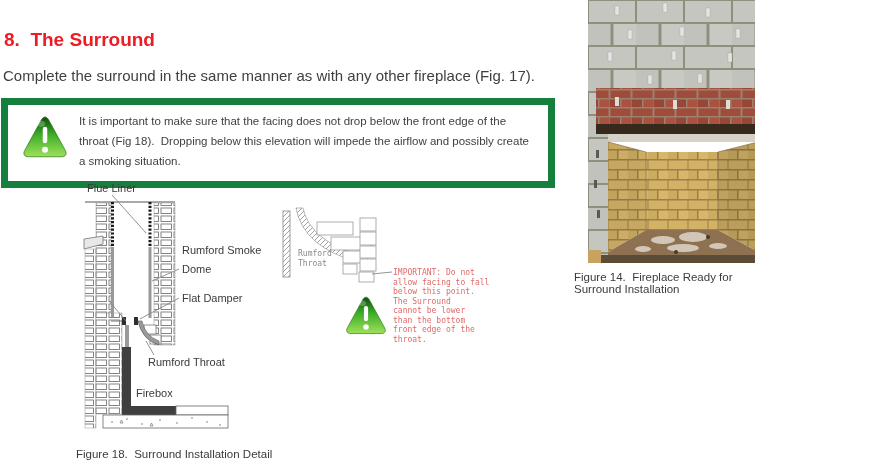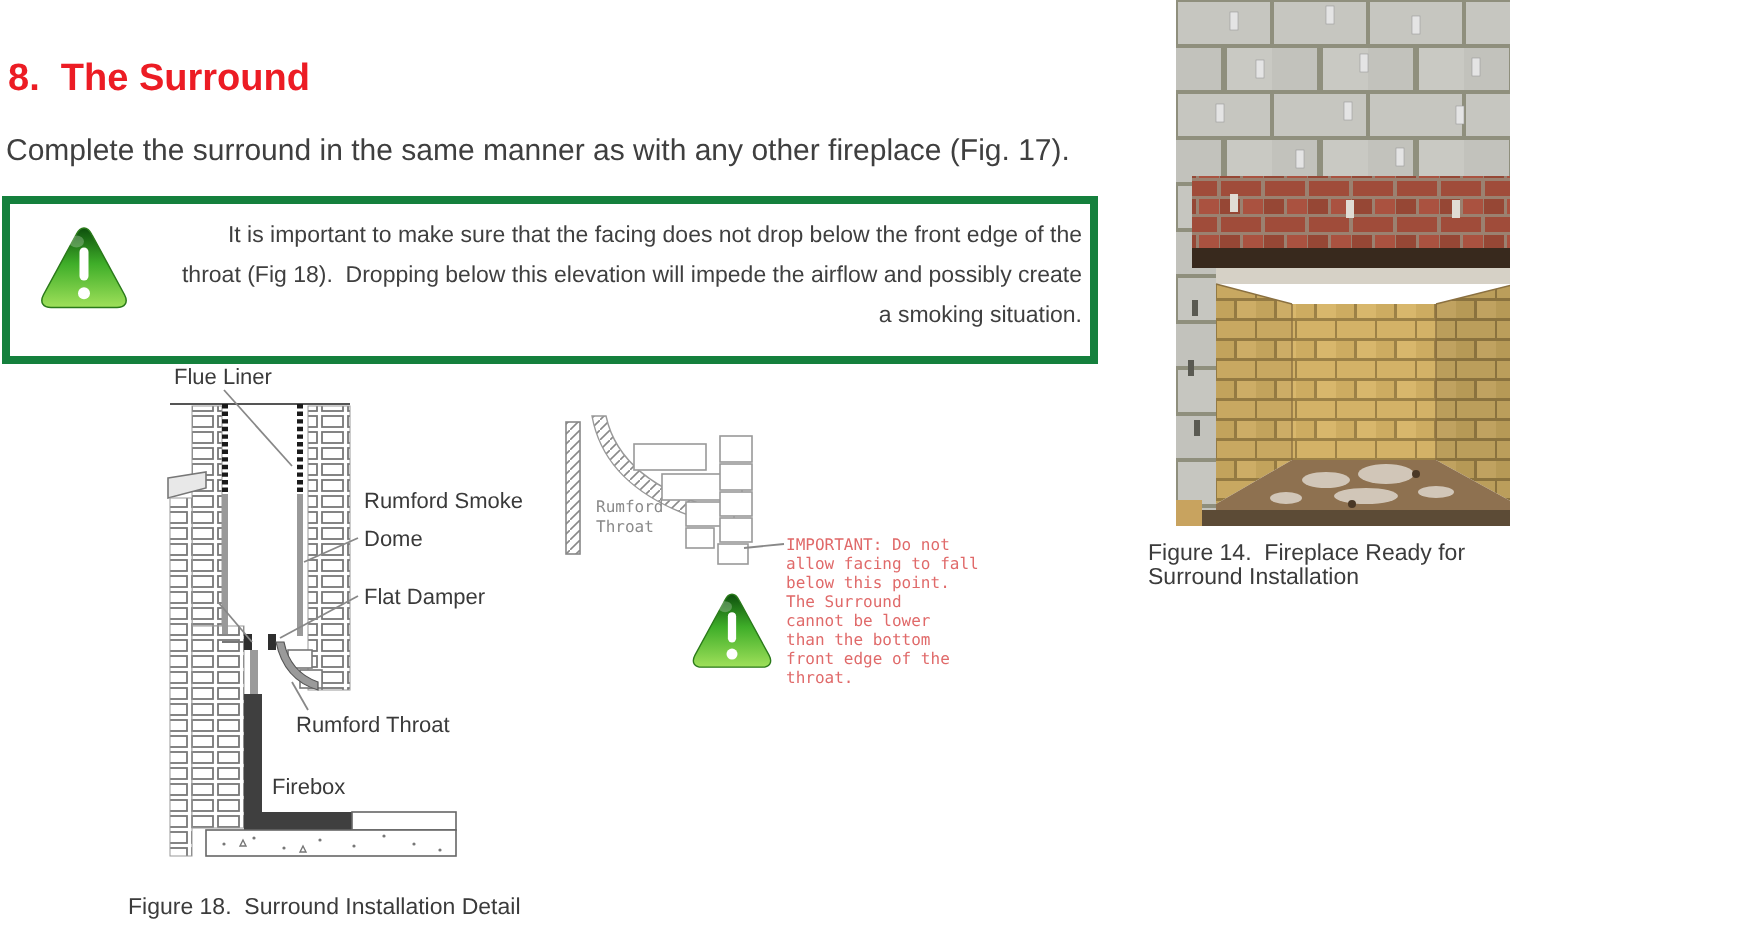--- a/index.html
+++ b/index.html
@@ -2,26 +2,26 @@
 <html><head>
 <meta charset="utf-8">
 <style>
   html,body{margin:0;padding:0;background:#ffffff;}
   #page{position:relative;width:755px;height:473px;background:#ffffff;overflow:hidden;
         font-family:"Liberation Sans", sans-serif;color:#3f3f3f;}
   .t{white-space:pre-wrap;}
   #heading{position:absolute;left:4px;top:29px;font-size:19px;font-weight:bold;color:#ec1c24;}
   #intro{position:absolute;left:3px;top:67px;font-size:15px;color:#3f3f3f;}
   #warnbox{position:absolute;left:1px;top:98px;width:540px;height:76px;
-           border:4px solid #15803d;background:#ffffff;text-align:right;}
+           border:7px solid #15803d;background:#ffffff;}
   #warnbox .icon-wrap{position:absolute;left:13px;top:5px;width:48px;height:53px;}
   #warnbox .wtext{position:absolute;left:71px;top:6px;width:465px;
                   font-size:11.5px;line-height:20px;color:#3f3f3f;}
   #fig18-svg{position:absolute;left:82px;top:175px;}
-  #fig18-caption{position:absolute;left:64px;top:448px;font-size:11.5px;color:#3b3b3b;}
+  #fig18-caption{position:absolute;left:76px;top:448px;font-size:11.5px;color:#3b3b3b;}
   #detail-svg{position:absolute;left:280px;top:205px;}
   #photo-svg{position:absolute;left:588px;top:0px;}
   #fig17-caption{position:absolute;left:574px;top:271px;font-size:11.5px;color:#3b3b3b;}
   svg text.lbl{font-family:"Liberation Sans",sans-serif;font-size:11px;fill:#3a3a3a;}
   svg text.cadg{font-family:"DejaVu Sans Mono",monospace;font-size:8px;fill:#8a8a8a;}
   svg text.cadr{font-family:"DejaVu Sans Mono",monospace;font-size:8px;fill:#e06a6a;}
 </style>
 </head>
 <body>
 

